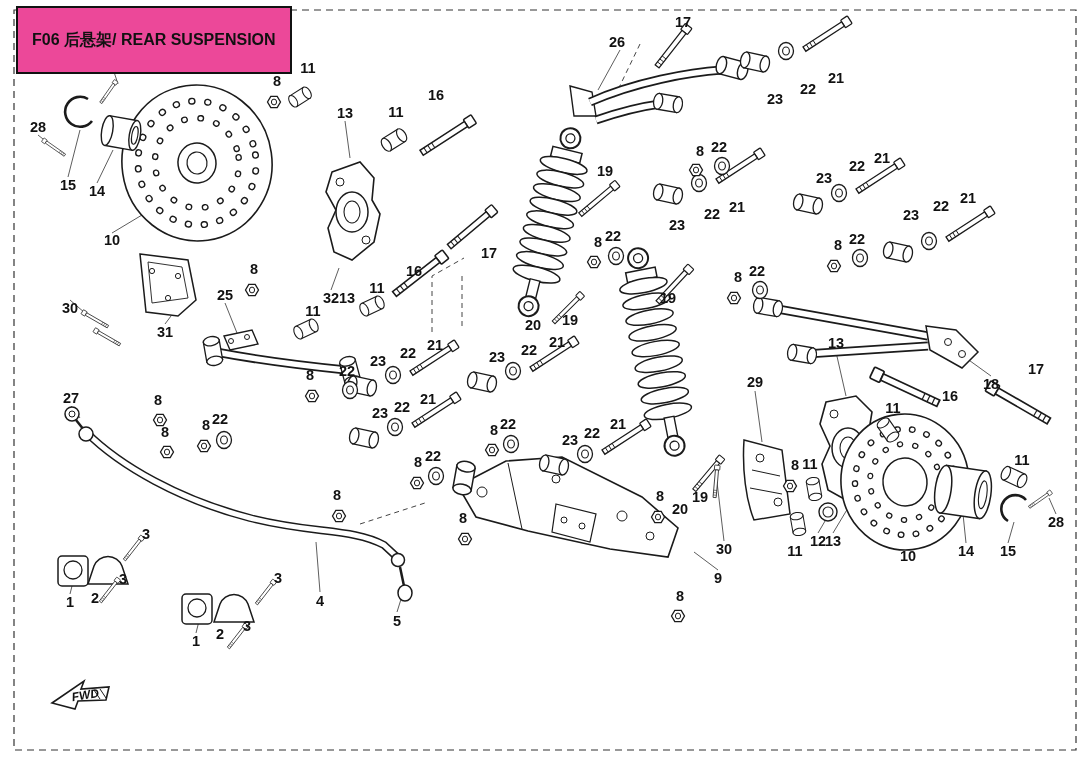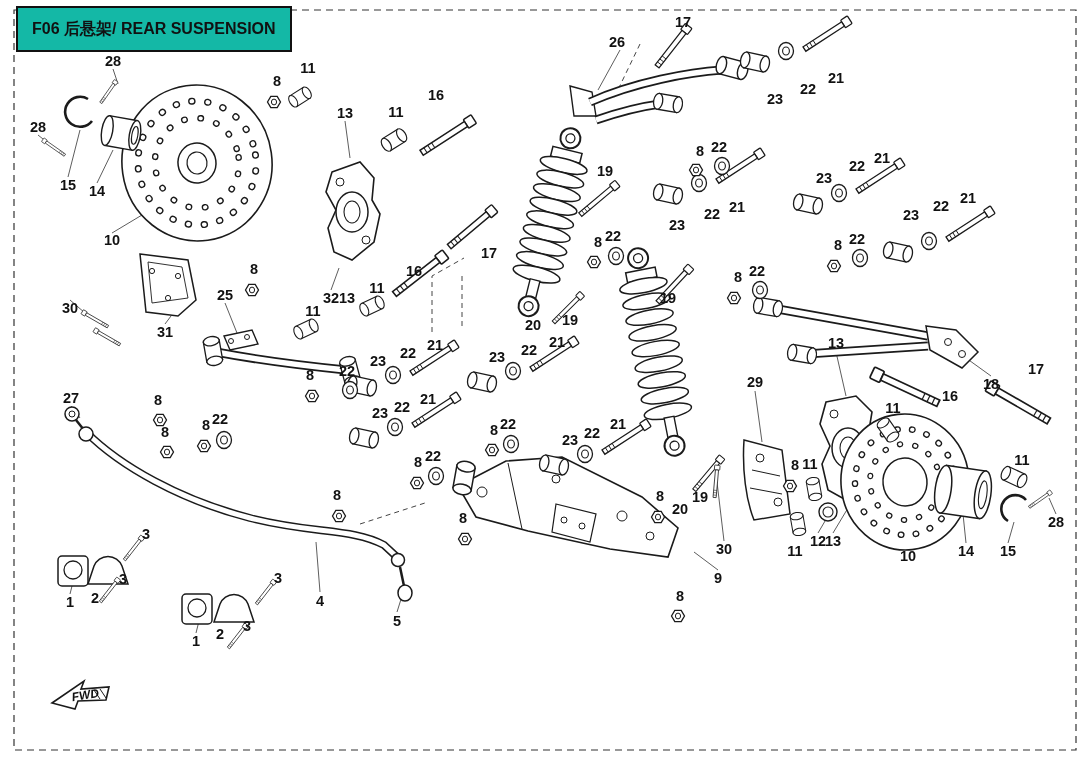--- a/index.html
+++ b/index.html
@@ -1,19 +1,19 @@
 <!DOCTYPE html>
 <html><head>
 <meta charset="utf-8">
 <style>
   html,body{margin:0;padding:0;background:#fff;}
   .page{position:relative;width:1090px;height:760px;background:#ffffff;overflow:hidden;
         font-family:"Liberation Sans",sans-serif;color:#111;}
-  .title-box{position:absolute;left:16px;top:6px;z-index:3;border:2px solid #111;background:#14b8a6;
-        padding:10px 14px;font-size:16px;font-weight:bold;white-space:nowrap;line-height:22px;}
+  .title-box{position:absolute;left:16px;top:6px;z-index:3;border:2px solid #111;background:#ec4899;
+        padding:21px 14px;font-size:16px;font-weight:bold;white-space:nowrap;line-height:22px;}
   svg.diagram{position:absolute;left:0;top:0;width:1090px;height:760px;}
   .callout{font-family:"Liberation Sans",sans-serif;font-size:14.5px;font-weight:bold;fill:#111;
         text-anchor:middle;dominant-baseline:central;}
   .fwd-label{font-family:"Liberation Sans",sans-serif;font-style:italic;font-weight:bold;font-size:12px;
         fill:#111;text-anchor:middle;}
 </style>
 </head>
 <body>
 
 <div class="page">

